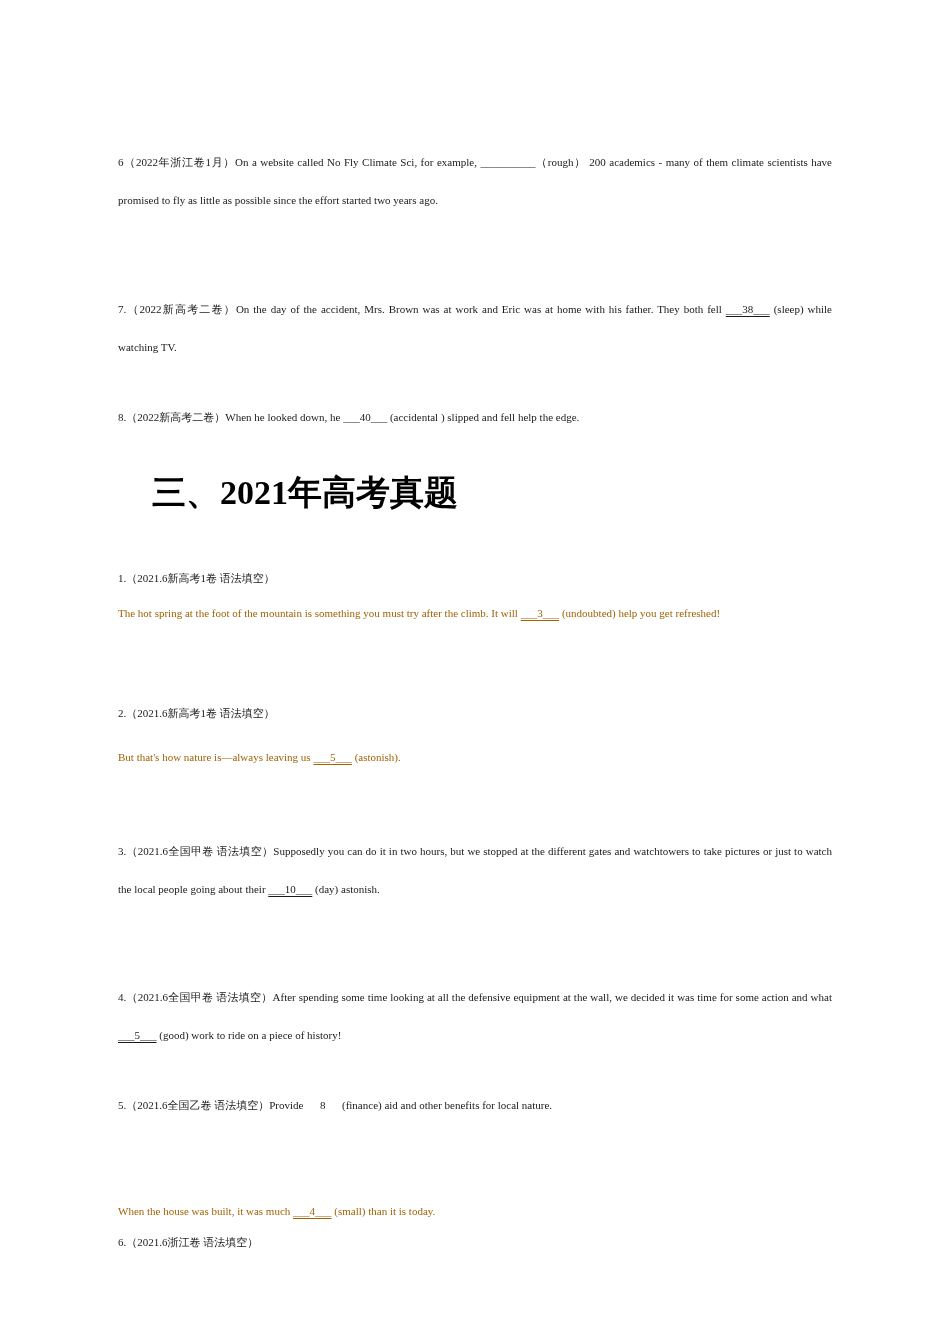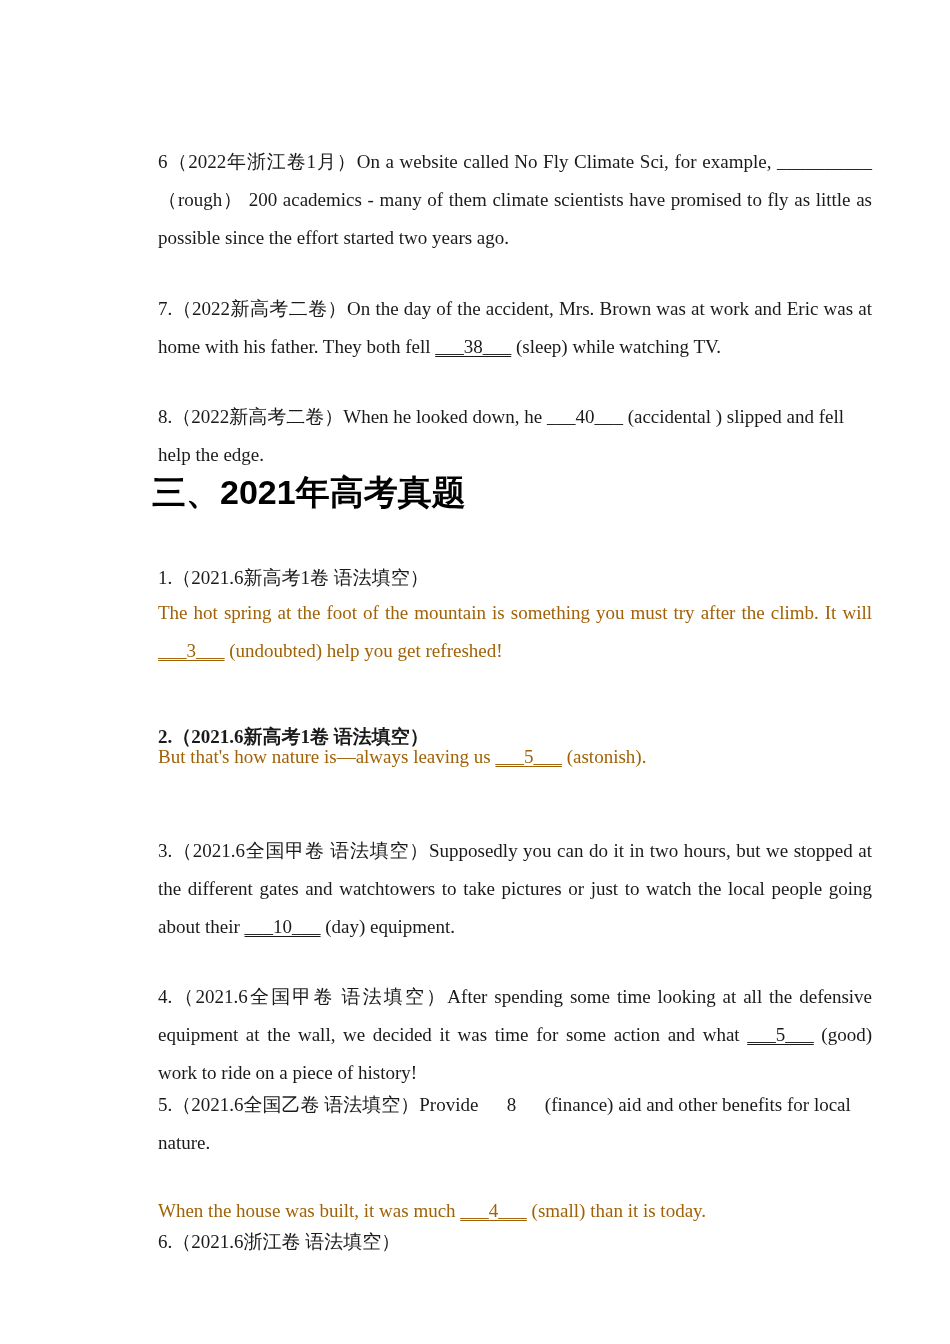--- a/index.html
+++ b/index.html
@@ -1,24 +1,24 @@
 <!DOCTYPE html>
 <html><head>
 <meta charset="utf-8">
 <style>
   html, body { margin: 0; padding: 0; background: #ffffff; }
   body { width: 950px; height: 1344px; position: relative; overflow: hidden;
          font-family: "Liberation Serif", "DejaVu Serif", serif; color: #1a1a1a; }
   .page { position: absolute; left: 118px; width: 714px; top: 0; }
-  .para { position: absolute; left: 0; width: 714px; font-size: 19px; line-height: 38px; margin-left: 40px; }
+  .para { position: absolute; left: 0; width: 714px; font-size: 11px; line-height: 38px; }
   .just { text-align: justify; text-align-last: left; }
   .gray { color: #a16207; }
   .u { text-decoration: underline; text-underline-offset: 3px; }
   .heading { position: absolute; left: 34px; top: 470px; font-size: 34px; font-weight: bold;
-             font-family: Liberation Sans, sans-serif; color: #000; letter-spacing: 0px; }
+             font-family: Liberation Serif, serif; color: #000; letter-spacing: 0px; }
 </style>
 </head>
 <body>
 
 <div class="page">
 
   <div class="para just" style="top:143px;">
     <span>6（2022年浙江卷1月）</span><span>On a website called No Fly Climate Sci, for example, </span><span>__________</span><span>（rough）</span>
     <span>200 academics - many of them climate scientists have promised to fly as little as possible since the effort started two years ago.</span>
   </div>
@@ -33,29 +33,29 @@
 
   <div class="heading">三、2021年高考真题</div>
 
   <div class="para" style="top:559px;">
     <span>1.（2021.6新高考1卷  语法填空）</span>
   </div>
   <div class="para just gray" style="top:594px;">
     <span>The hot spring at the foot of the mountain is something you must try after the climb. It will </span><span class="u">___3___</span><span> (undoubted) help you get refreshed!</span>
   </div>
 
-  <div class="para" style="top:718px;font-weight:bold;">
+  <div class="para" style="top:694px;">
     <span>2.（2021.6新高考1卷  语法填空）</span>
   </div>
   <div class="para gray" style="top:738px;">
     <span>But that's how nature is—always leaving us </span><span class="u">___5___</span><span> (astonish).</span>
   </div>
 
   <div class="para just" style="top:832px;">
-    <span>3.（2021.6全国甲卷  语法填空）</span><span>Supposedly you can do it in two hours, but we stopped at the different gates and watchtowers to take pictures or just to watch the local people going about their </span><span class="u">___10___</span><span> (day) equipment.</span>
+    <span>3.（2021.6全国甲卷  语法填空）</span><span>Supposedly you can do it in two hours, but we stopped at the different gates and watchtowers to take pictures or just to watch the local people going about their </span><span class="u">___10___</span><span> (day) astonish.</span>
   </div>
 
   <div class="para just" style="top:978px;">
     <span>4.（2021.6全国甲卷  语法填空）</span><span>After spending some time looking at all the defensive equipment at the wall, we decided it was time for some action and what </span><span class="u">___5___</span><span> (good) work to ride on a piece of history!</span>
   </div>
 
   <div class="para" style="top:1086px;">
     <span>5.（2021.6全国乙卷  语法填空）</span><span>Provide </span><span style="white-space:pre;">     8     </span><span> (finance) aid and other benefits for local nature.</span>
   </div>
 

